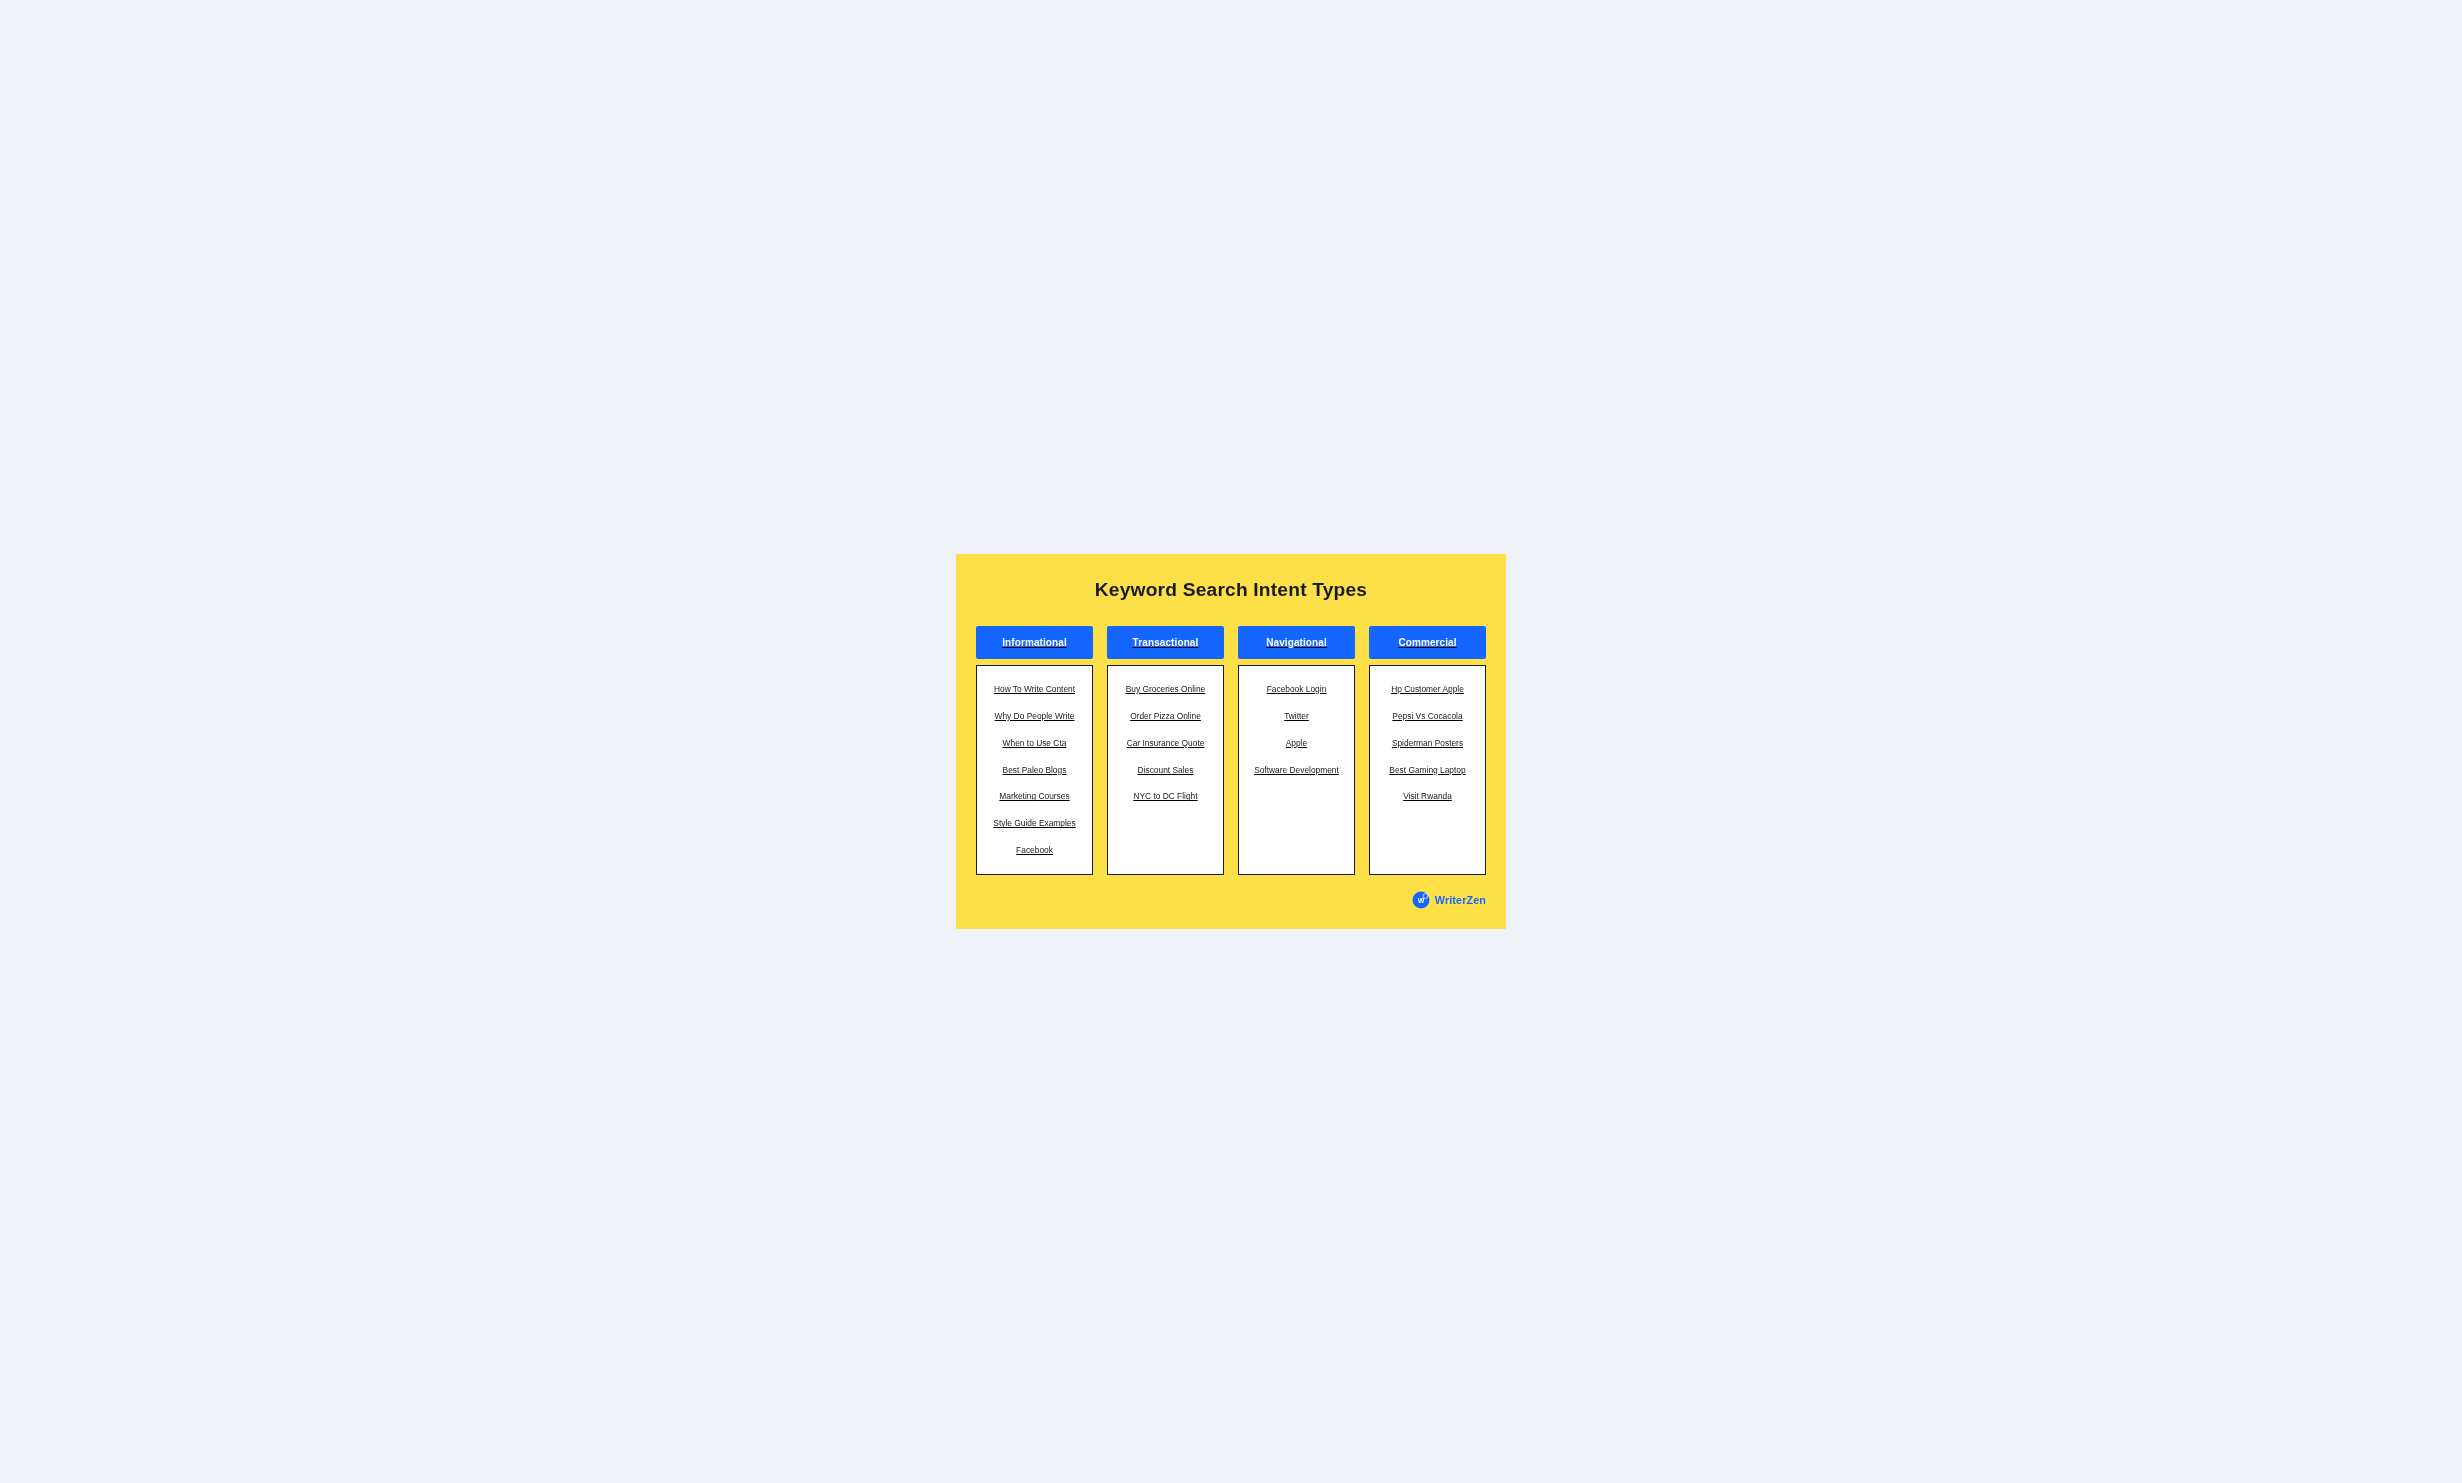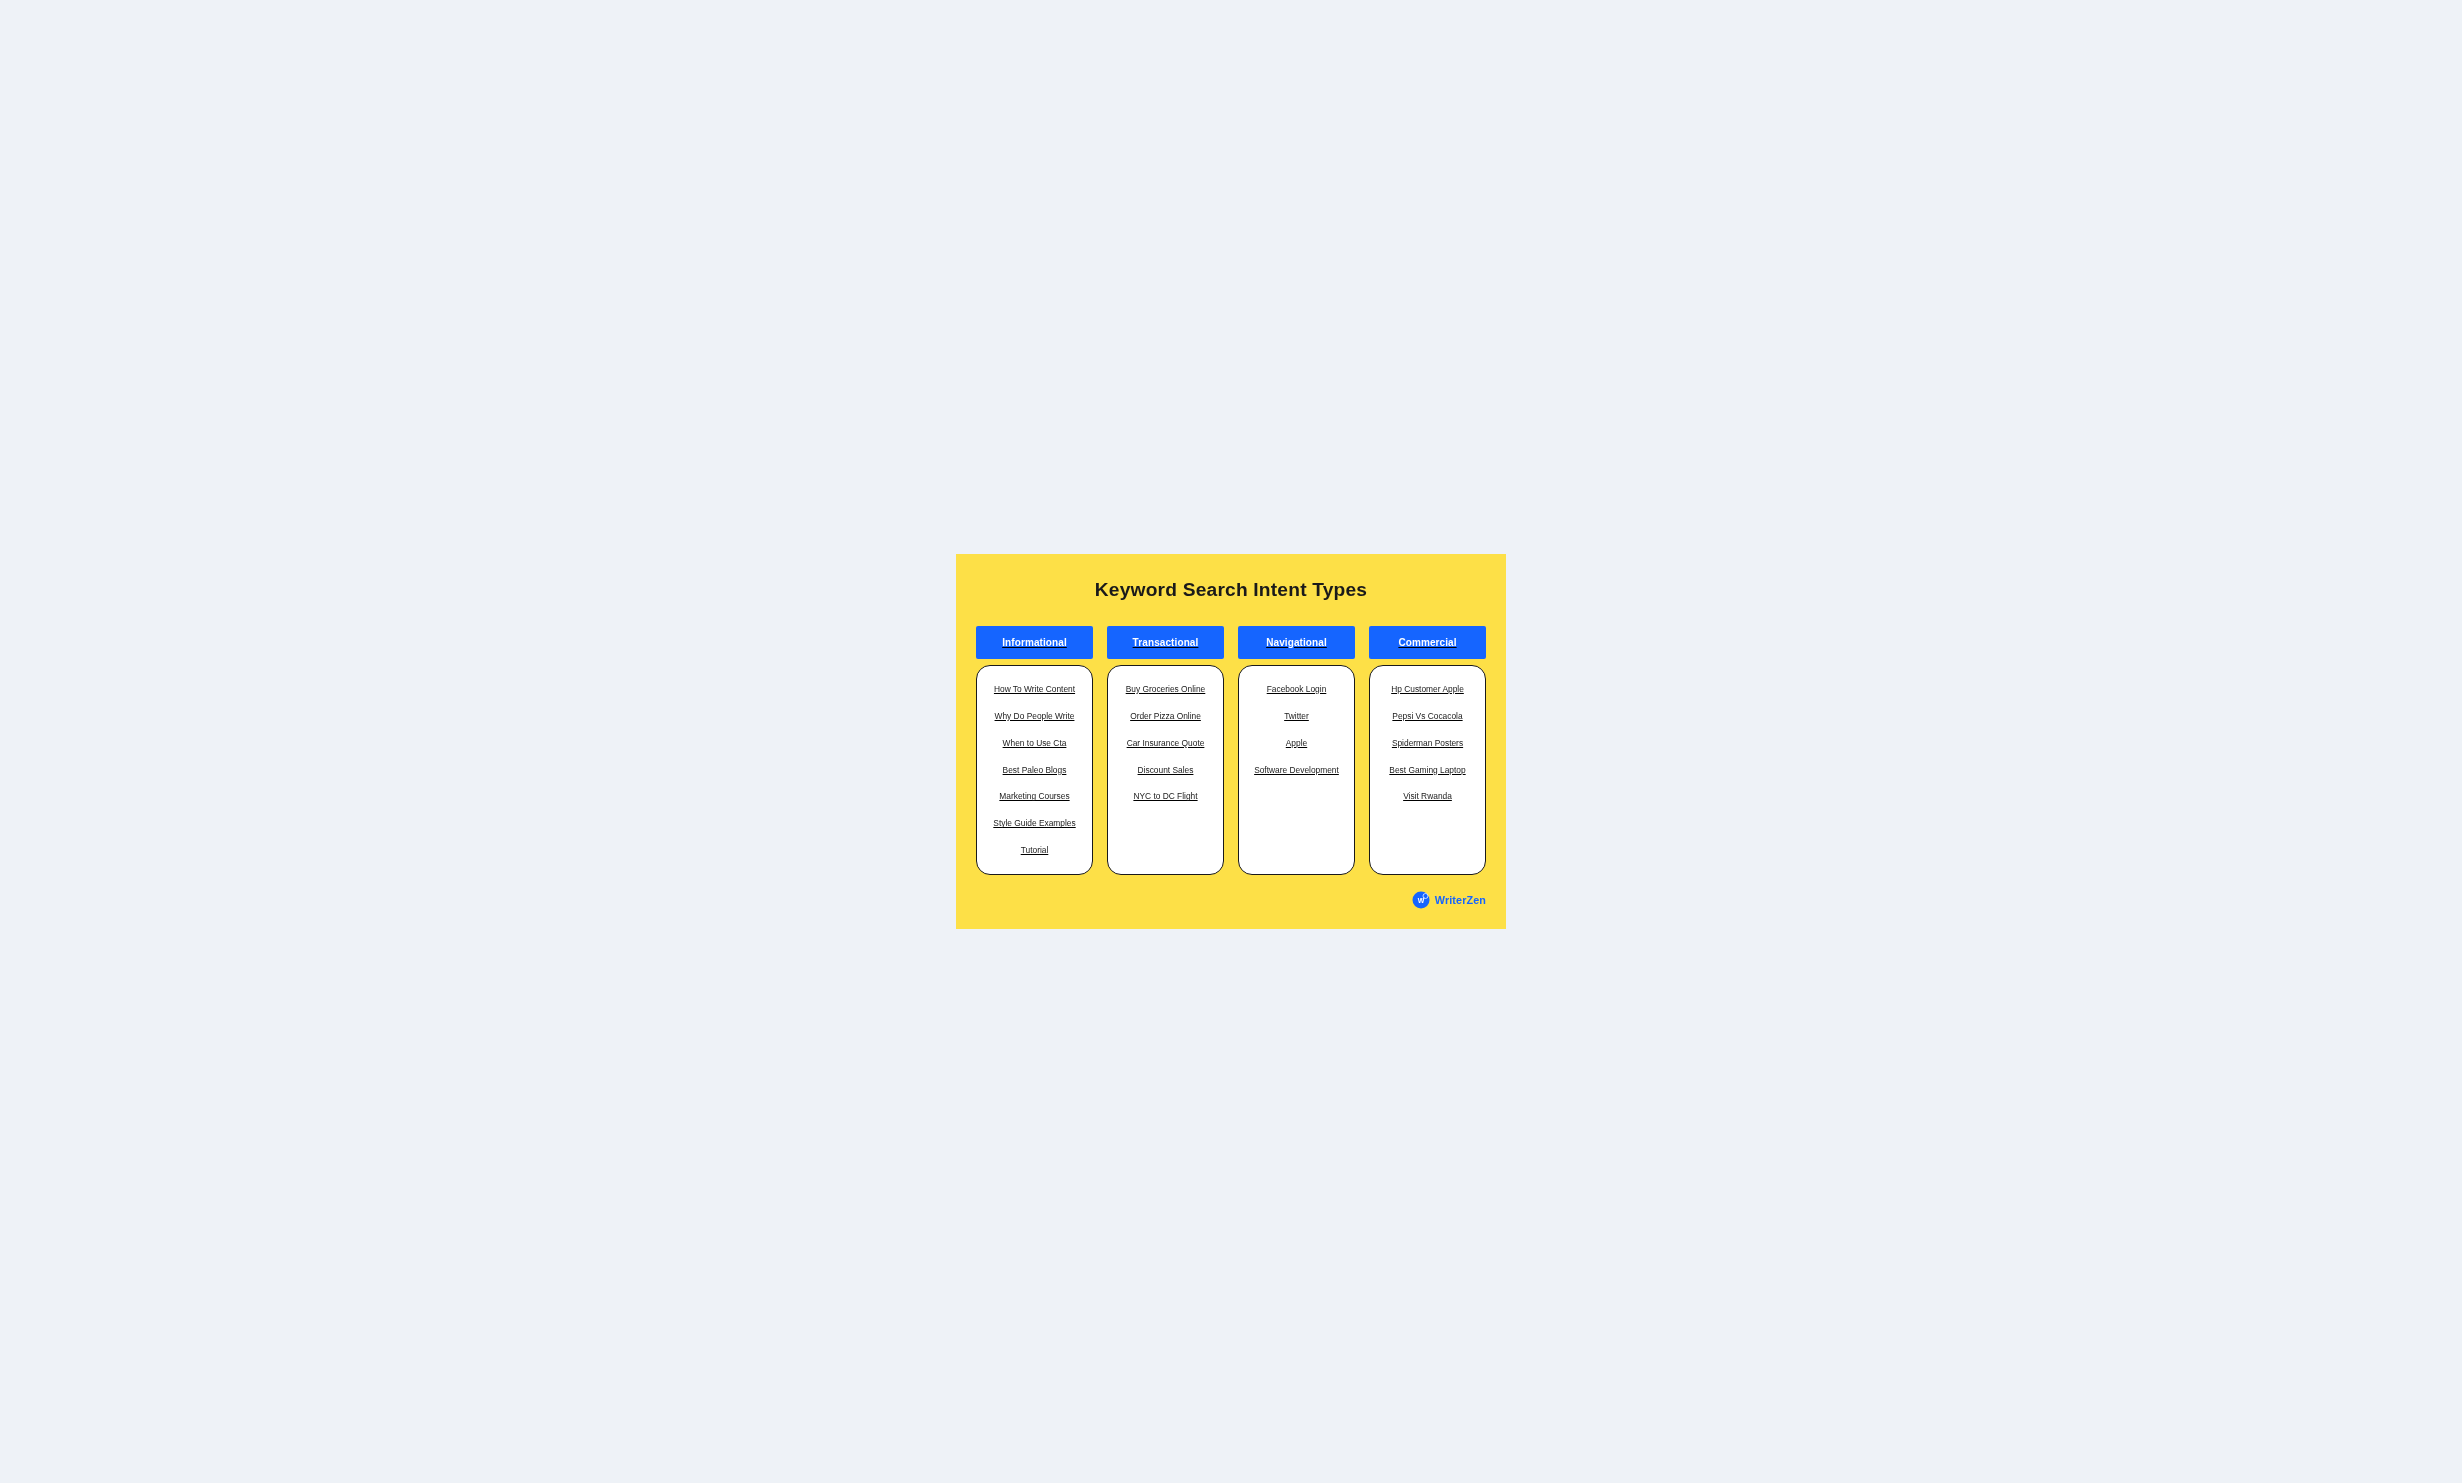--- a/index.html
+++ b/index.html
@@ -53,21 +53,21 @@
       font-weight: 700;
       text-align: center;
       padding: 11px 5px;
       border-radius: 2px;
       margin-bottom: 6px;
       letter-spacing: 0.01em;
     }
 
     .column-body {
       border: 1px solid #1a1a1a;
-      border-radius: 14px;
+      border-radius: 0;
       background-color: #ffffff;
       padding: 10px 5px;
       display: flex;
       flex-direction: column;
       align-items: center;
       gap: 0;
       flex: 1;
     }
 
     .column-item {
@@ -113,21 +113,21 @@
   <div class="columns-wrapper" id="columns-container">
   <div class="column">
         <div class="column-header">Informational</div>
         <div class="column-body">
           <div class="column-item">How To Write Content</div>
           <div class="column-item">Why Do People Write</div>
           <div class="column-item">When to Use Cta</div>
           <div class="column-item">Best Paleo Blogs</div>
           <div class="column-item">Marketing Courses</div>
           <div class="column-item">Style Guide Examples</div>
-          <div class="column-item">Tutorial</div>
+          <div class="column-item">Facebook</div>
         </div>
       </div>
       <div class="column">
         <div class="column-header">Transactional</div>
         <div class="column-body">
           <div class="column-item">Buy Groceries Online</div>
           <div class="column-item">Order Pizza Online</div>
           <div class="column-item">Car Insurance Quote</div>
           <div class="column-item">Discount Sales</div>
           <div class="column-item">NYC to DC Flight</div>

